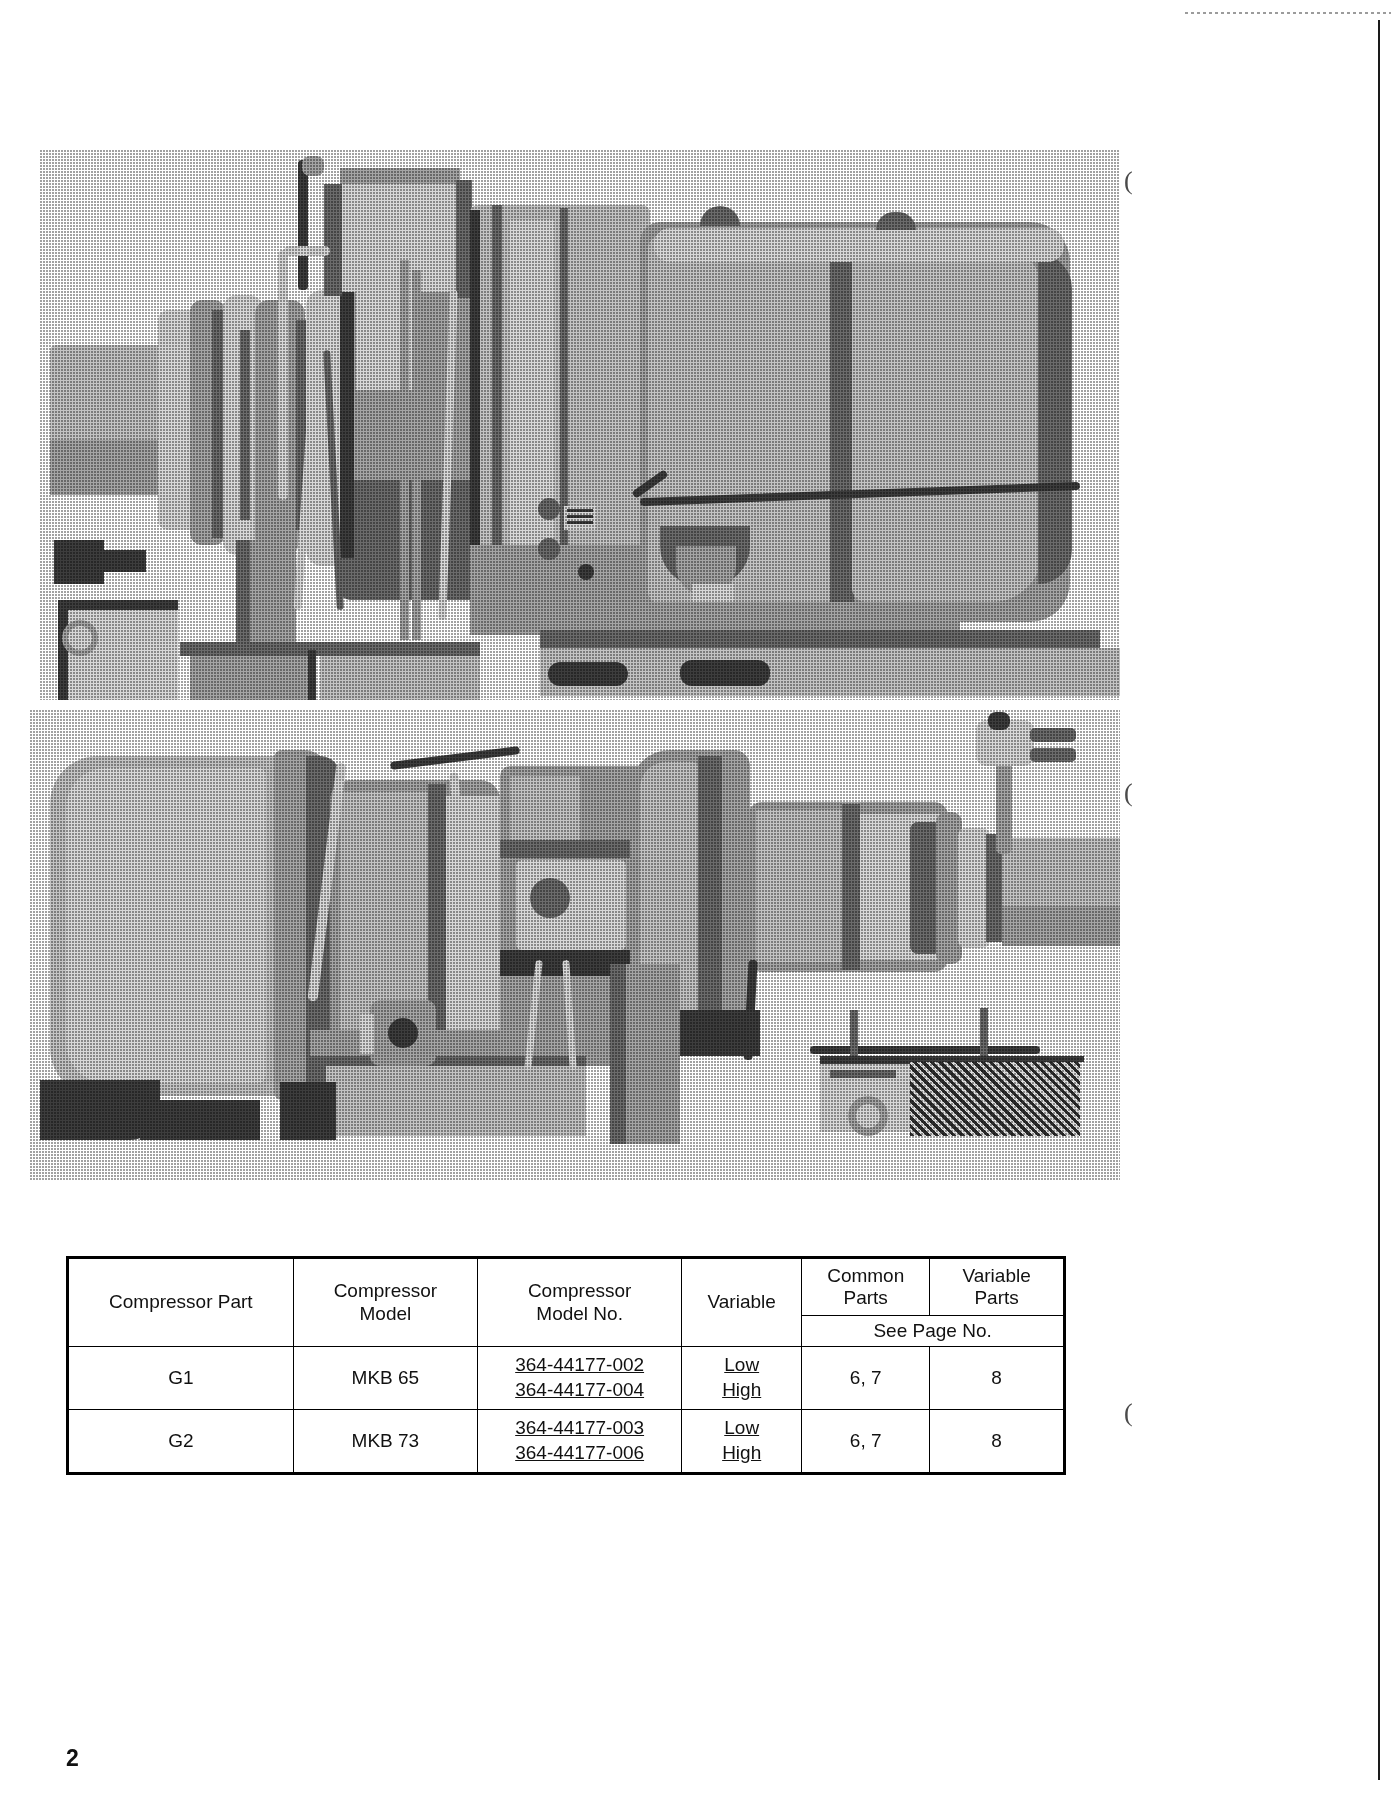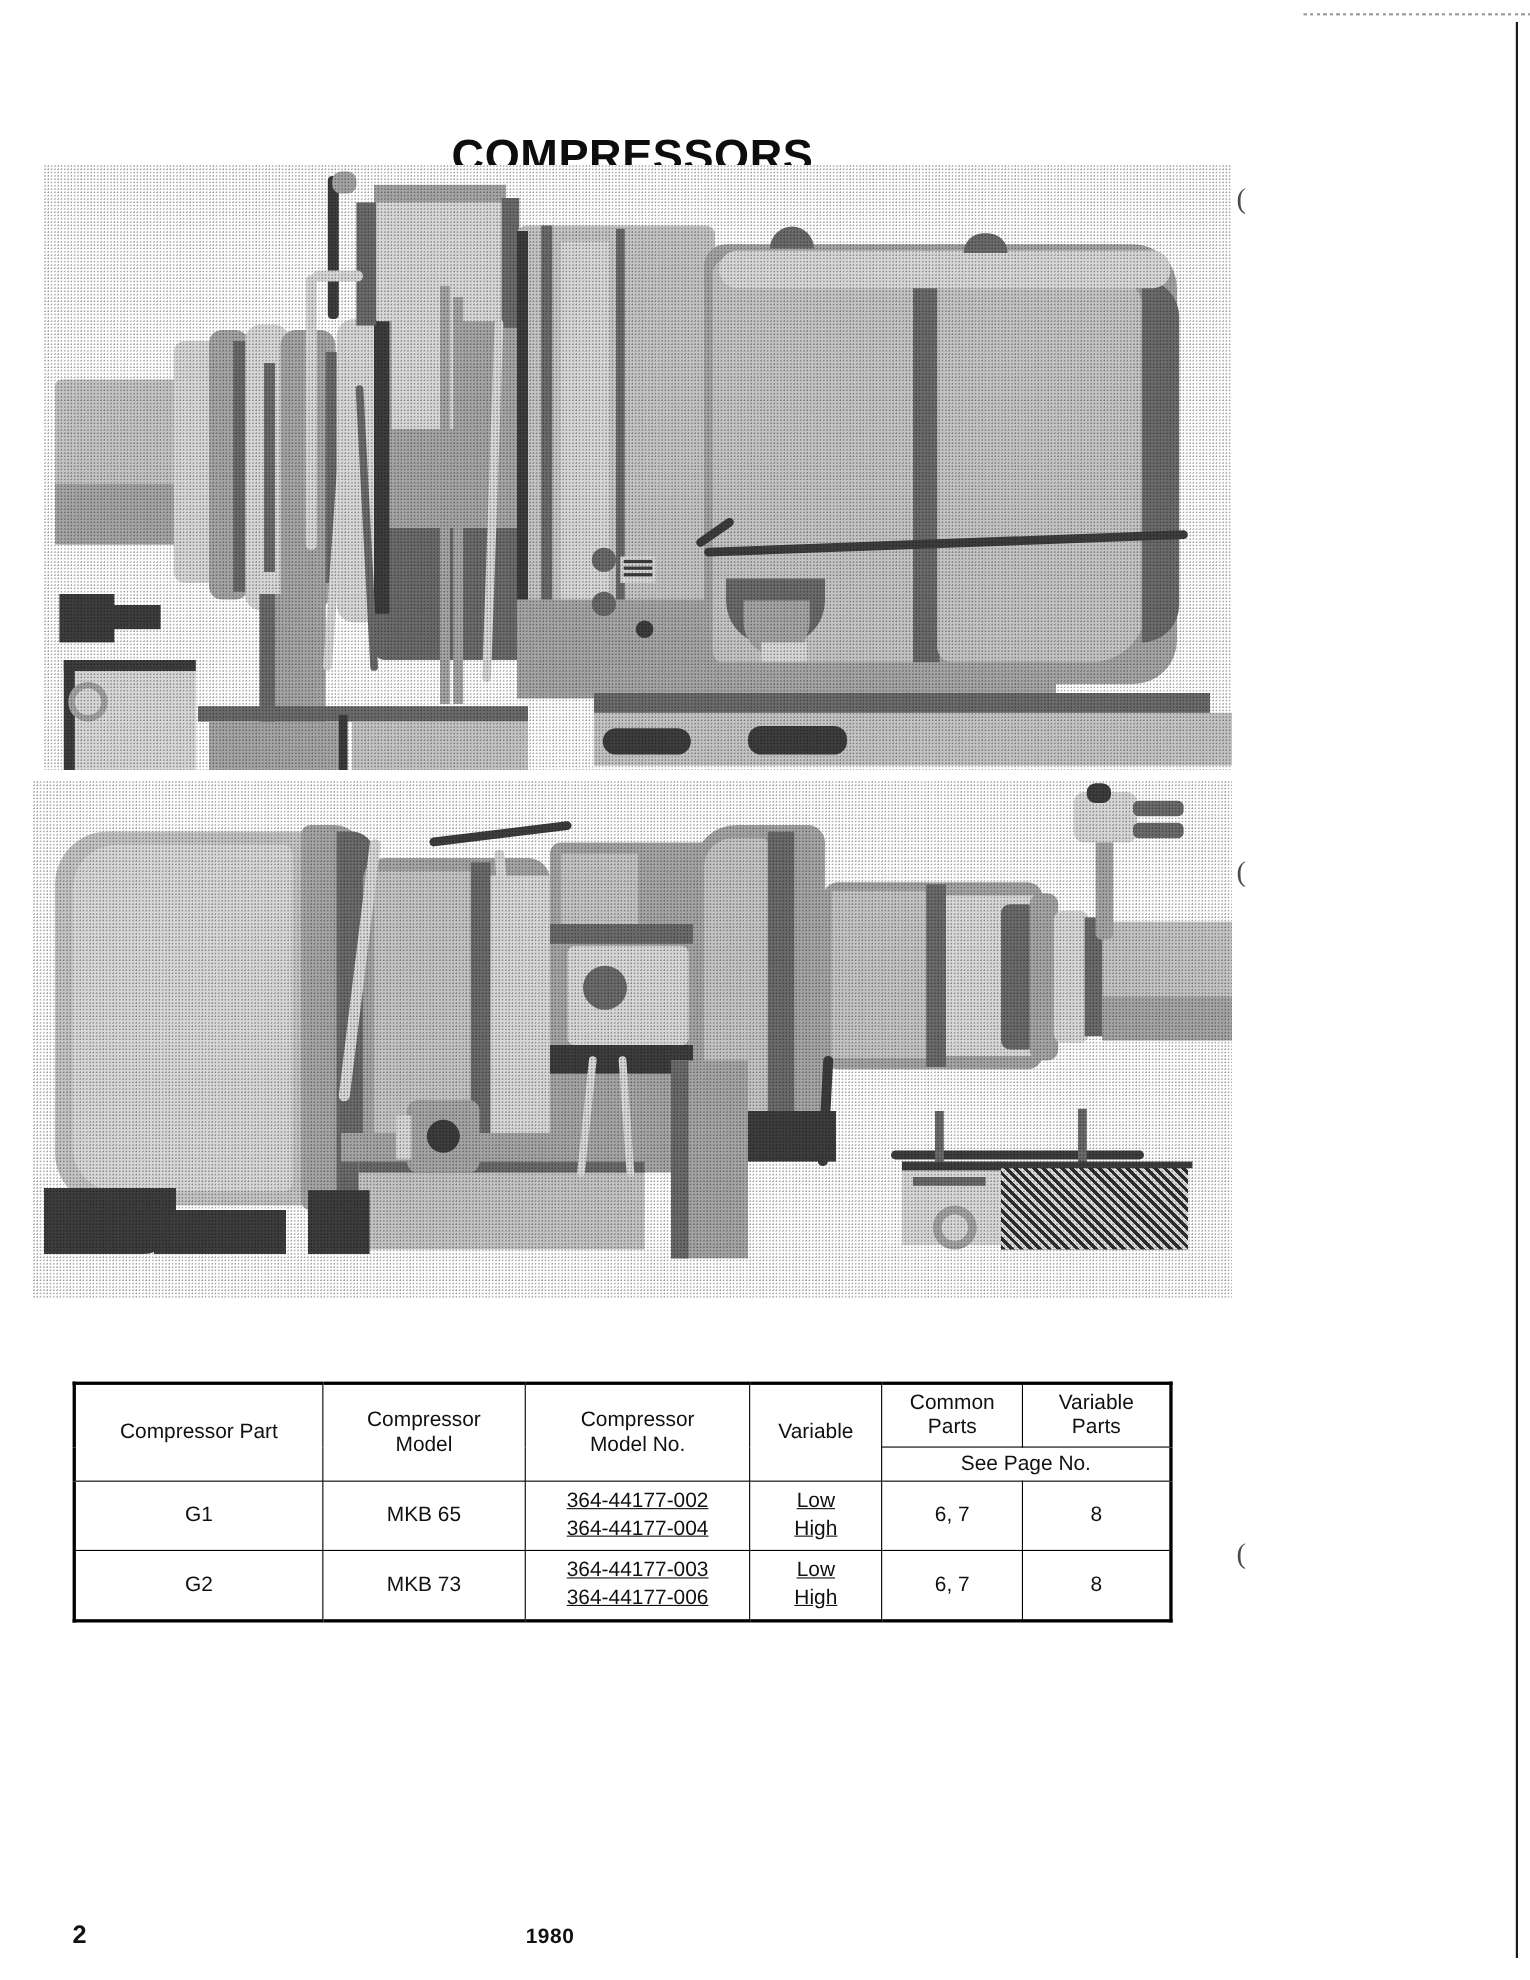--- a/index.html
+++ b/index.html
@@ -189,21 +189,20 @@
 <body>
 
 <div id="page">
 
   <div id="scan-top-edge"></div>
   <div id="scan-right-rule"></div>
   <div class="scan-speck" id="speck-1">(</div>
   <div class="scan-speck" id="speck-2">(</div>
   <div class="scan-speck" id="speck-3">(</div>
 
-  <div id="page-title">COMPRESSORS</div>
 
   <div class="photo" id="photo-top">
     <div class="halftone">
 
       <div class="mpart mlight" style="left:10px;top:195px;width:120px;height:150px;border-radius:6px 0 0 6px;"></div>
       <div class="mpart mmid" style="left:10px;top:290px;width:120px;height:55px;"></div>
       <div class="mpart mpale" style="left:118px;top:160px;width:60px;height:220px;border-radius:10px;"></div>
 
       <div class="mpart mmid" style="left:150px;top:150px;width:36px;height:245px;border-radius:12px;"></div>
       <div class="mpart mdark" style="left:172px;top:160px;width:12px;height:228px;"></div>
@@ -430,15 +429,14 @@
           <div>Low</div>
           <div>High</div>
         </td>
         <td class="row-cell thick-b">6, 7</td>
         <td class="row-cell thick-r thick-b">8</td>
       </tr>
     </tbody>
   </table>
 
   <div id="footer-page-number">2</div>
-  <div id="footer-year">1980</div>
 
 </div>
 
 </body></html>

